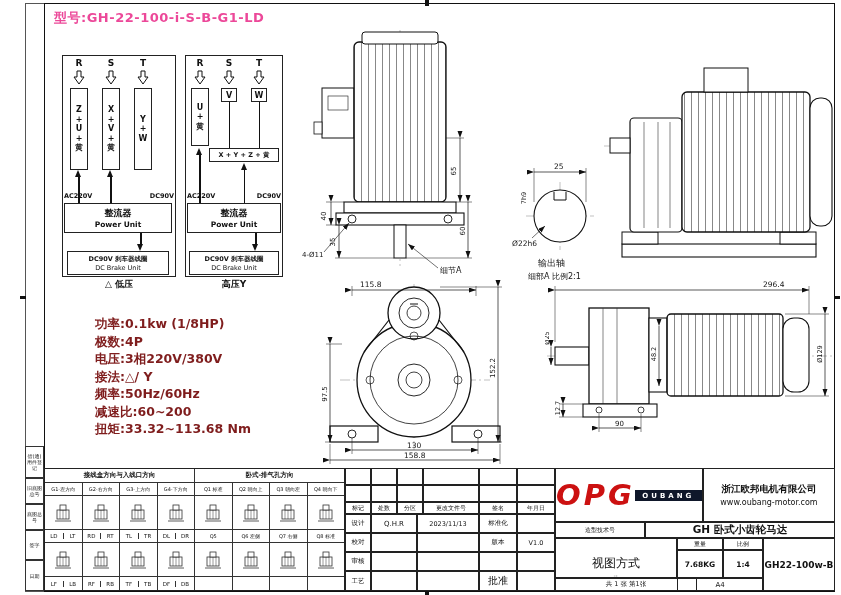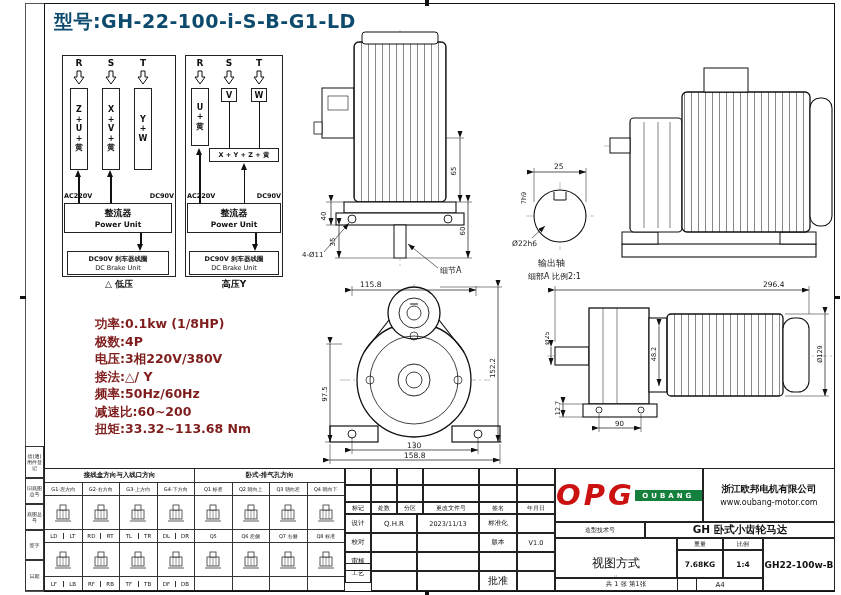--- a/index.html
+++ b/index.html
@@ -53,21 +53,21 @@
   <div class="mbox" style="top:504px;height:26px">
       <span>底图总号</span>
     </div>
   <div class="mbox" style="top:530px;height:30px">
       <span>签字</span>
     </div>
   <div class="mbox" style="top:560px;height:31px">
       <span>日期</span>
     </div>
 
-  <div class="abs" style="left:54px;top:9px;font-size:19px;font-weight:bold;color:#0c4a6e;letter-spacing:.5px">型号:GH-22-100-i-S-B-G1-LD</div>
+  <div class="abs" style="left:54px;top:9px;font-size:13px;font-weight:bold;color:#ec4899;letter-spacing:.5px">型号:GH-22-100-i-S-B-G1-LD</div>
 
   <div class="abs" style="left:62px;top:55px;width:114px;height:234px">
     <div class="abs b" style="left:0;top:0;width:114px;height:222px"></div>
     <div class="phase" style="left:8px;top:3px;width:18px">R</div>
     <div class="phase" style="left:40px;top:3px;width:18px">S</div>
     <div class="phase" style="left:72px;top:3px;width:18px">T</div>
     <svg class="abs" style="left:11px;top:15px" width="12" height="15" viewBox="0 0 12 15">
         <path d="M4 1 L8 1 L8 7 L11 7 L6 14 L1 7 L4 7 Z" fill="#fff" stroke="#111" stroke-width="1"></path>
       </svg>
     <svg class="abs" style="left:43px;top:15px" width="12" height="15" viewBox="0 0 12 15">
@@ -590,29 +590,29 @@
     <div class="tb" style="left:0;top:65px;width:26px;height:19px;font-size:6.5px">校对</div>
     <div class="tb" style="left:26px;top:65px;width:46px;height:19px"></div>
     <div class="tb" style="left:72px;top:65px;width:62px;height:19px"></div>
     <div class="tb" style="left:134px;top:65px;width:38px;height:19px;font-size:6.5px">版本</div>
     <div class="tb" style="left:172px;top:65px;width:38px;height:19px;font-size:6.5px">V1.0</div>
     <div class="tb" style="left:0;top:84px;width:26px;height:19px;font-size:6.5px">审核</div>
     <div class="tb" style="left:26px;top:84px;width:46px;height:19px"></div>
     <div class="tb" style="left:72px;top:84px;width:62px;height:19px"></div>
     <div class="tb" style="left:134px;top:84px;width:38px;height:19px"></div>
     <div class="tb" style="left:172px;top:84px;width:38px;height:19px"></div>
-    <div class="tb" style="left:0;top:95px;width:26px;height:20px;font-size:6.5px">工艺</div>
+    <div class="tb" style="left:0;top:103px;width:26px;height:20px;font-size:6.5px">工艺</div>
     <div class="tb" style="left:26px;top:103px;width:46px;height:20px"></div>
     <div class="tb" style="left:72px;top:103px;width:62px;height:20px"></div>
     <div class="tb" style="left:134px;top:103px;width:38px;height:20px;font-size:10px">批准</div>
     <div class="tb" style="left:172px;top:103px;width:38px;height:20px"></div>
 
     <div class="tb" style="left:210px;top:0;width:148px;height:54px;flex-direction:row">
       <div style="font-size:29px;font-weight:800;font-style:italic;color:#cc1111;letter-spacing:3px;line-height:1">OPG</div>
-      <div style="margin-top:1px;width:112px;height:11px;background:#15803d;color:#fff;font-size:7px;font-weight:bold;letter-spacing:3px;display:flex;align-items:center;justify-content:center">OUBANG</div>
+      <div style="margin-top:1px;width:112px;height:11px;background:#0f172a;color:#fff;font-size:7px;font-weight:bold;letter-spacing:3px;display:flex;align-items:center;justify-content:center">OUBANG</div>
     </div>
     <div class="tb" style="left:358px;top:0;width:132px;height:54px;flex-direction:column">
       <div style="font-size:9.5px;font-weight:bold">浙江欧邦电机有限公司</div>
       <div style="font-size:8px;margin-top:2px">www.oubang-motor.com</div>
     </div>
 
     <div class="tb" style="left:210px;top:54px;width:90px;height:16px;font-size:6px">造型技术号</div>
     <div class="tb" style="left:300px;top:54px;width:190px;height:16px;font-size:10.5px;font-weight:bold">GH 卧式小齿轮马达</div>
 
     <div class="tb" style="left:210px;top:70px;width:122px;height:40px;flex-direction:column;justify-content:flex-start">

